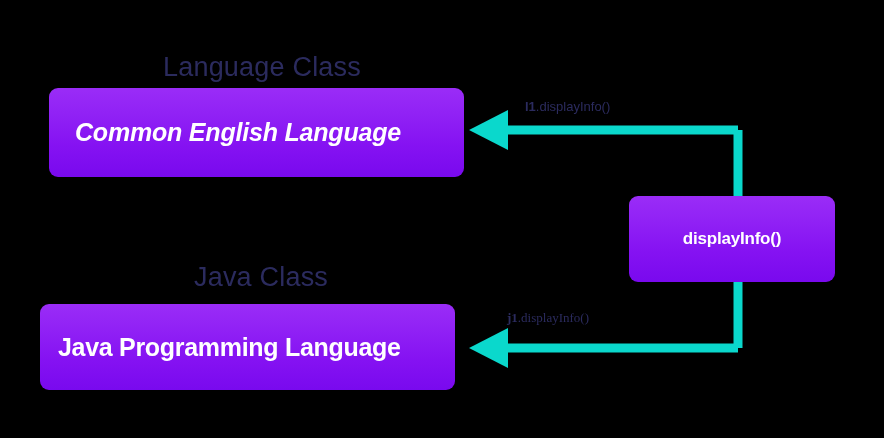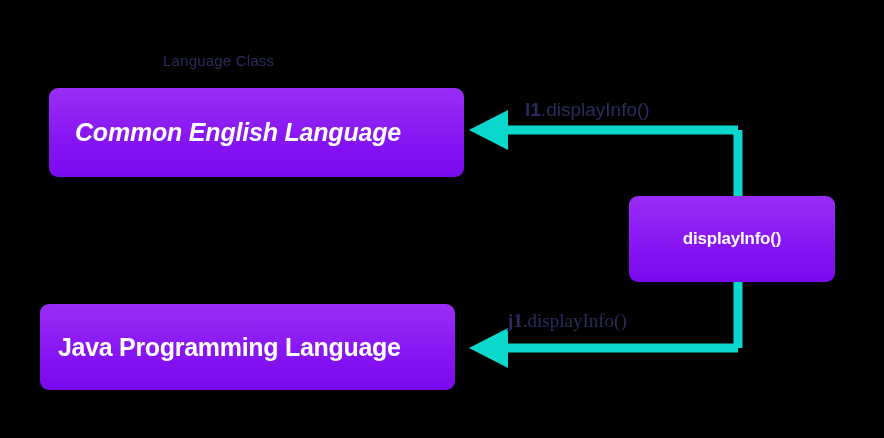--- a/index.html
+++ b/index.html
@@ -13,21 +13,21 @@
     height: 438px;
     background: #000000;
     overflow: hidden;
     font-family: "Liberation Sans", sans-serif;
   }
 
   
   .caption {
     position: absolute;
     color: #2b2b5e;
-    font-size: 15px;
+    font-size: 27px;
     font-weight: 400;
     letter-spacing: 0.2px;
     white-space: nowrap;
   }
   #caption-language { left: 163px; top: 52px; }
   #caption-java     { left: 194px; top: 262px; }
 
   
   .obj-box {
     position: absolute;
@@ -71,21 +71,21 @@
     position: absolute;
     left: 0; top: 0;
     width: 884px; height: 438px;
     pointer-events: none;
   }
 
   
   .call-label {
     position: absolute;
     color: #2b2b5e;
-    font-size: 19px;
+    font-size: 13px;
     white-space: nowrap;
     font-weight: 400;
   }
   .call-label b {
     font-weight: bold;
   }
   #label-call-top    { left: 525px; top: 99px; }
   #label-call-bottom { left: 507px; top: 310px; font-family: Liberation Serif, serif; }
 </style>
 </head>
@@ -100,20 +100,21 @@
     <path d="M738 130 L738 348" stroke="#0AD8CC" stroke-width="9" fill="none"></path>
 
     <path d="M738 348 L492 348" stroke="#0AD8CC" stroke-width="9" fill="none"></path>
 
     <polygon points="469,130 508,110 508,150" fill="#0AD8CC"></polygon>
     <polygon points="469,348 508,328 508,368" fill="#0AD8CC"></polygon>
   </svg>
 
   <div class="caption" id="caption-language">Language Class</div>
 
+  <div class="caption" id="caption-java">Java Class</div>
 
   <div class="obj-box" id="box-english">
     <span class="obj-label">Common English Language</span>
   </div>
 
   <div class="obj-box" id="box-java">
     <span class="obj-label">Java Programming Language</span>
   </div>
 
   <div class="obj-box" id="box-method">

